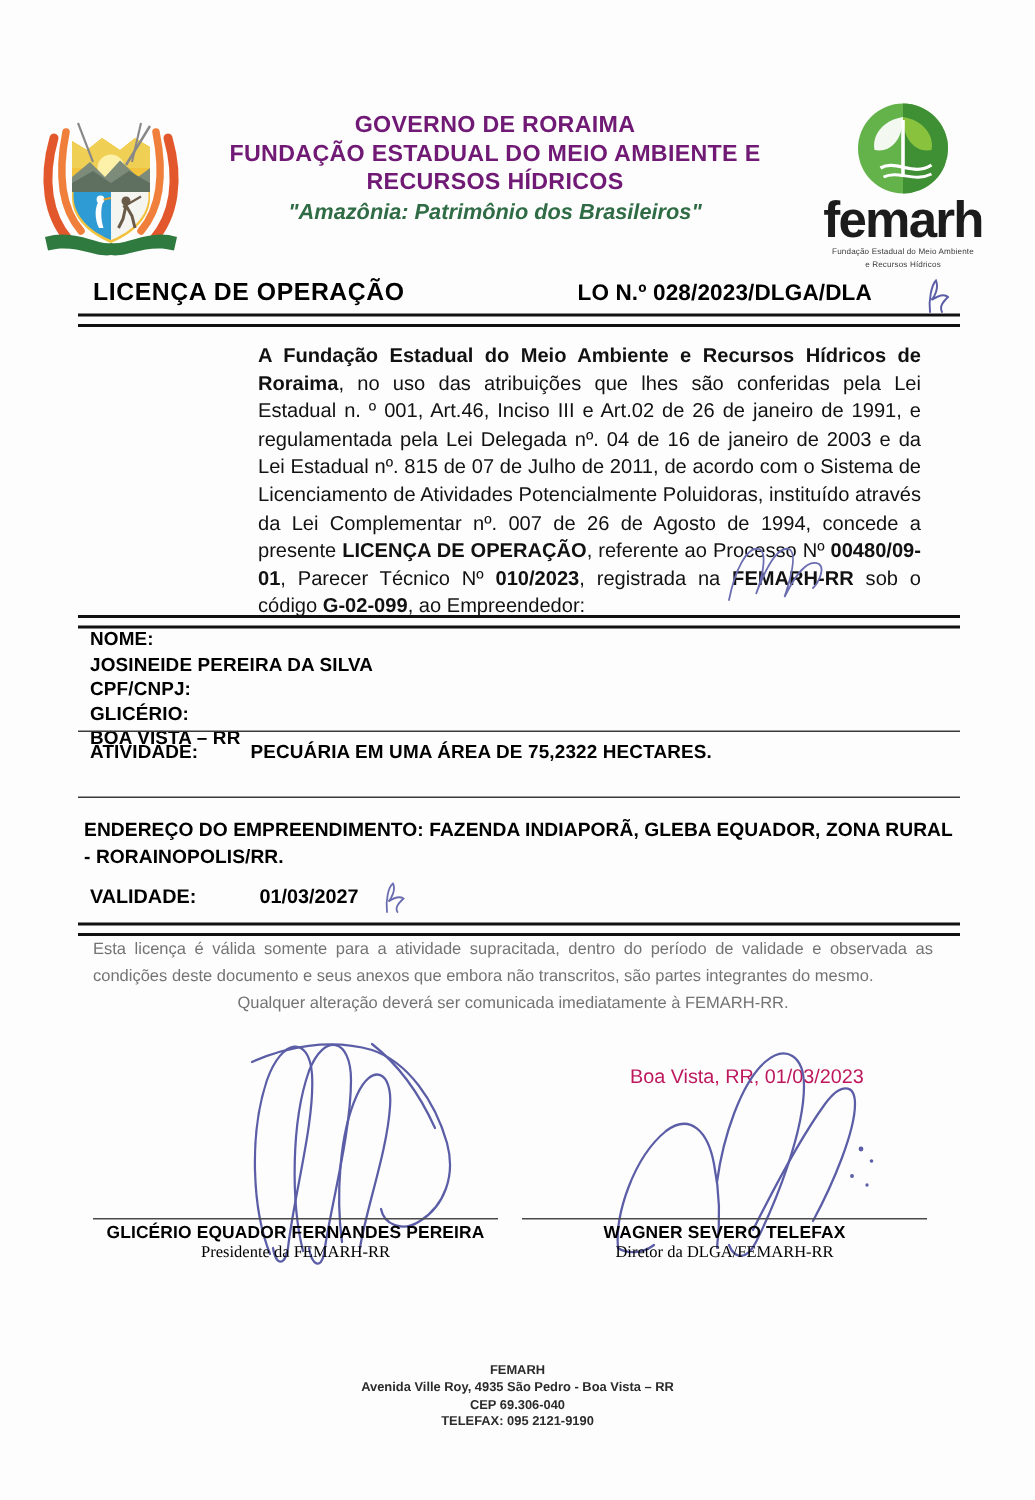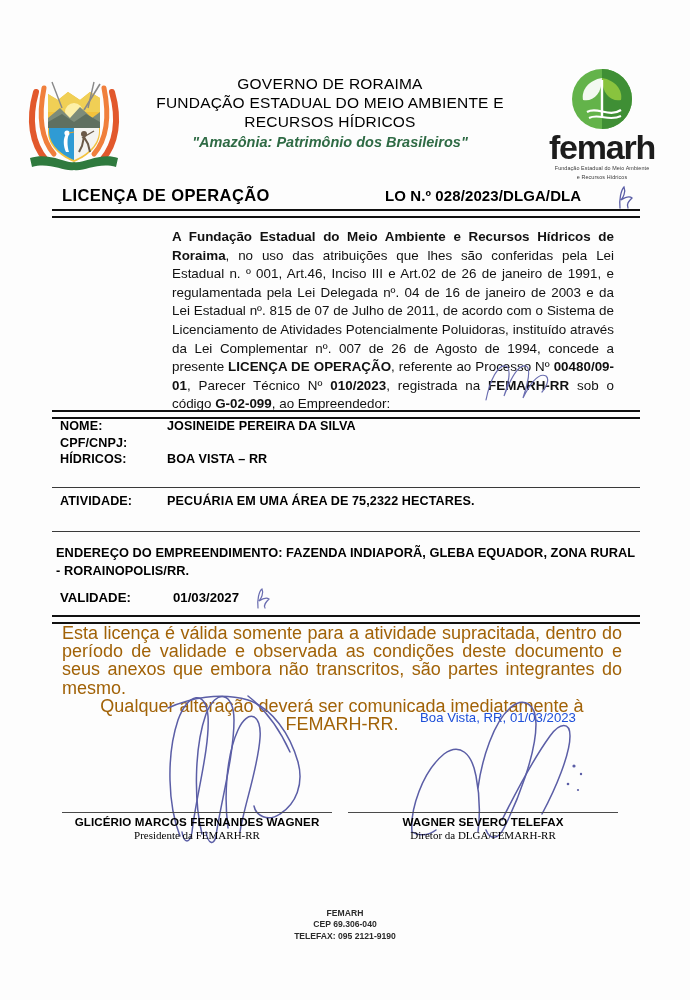--- a/index.html
+++ b/index.html
@@ -32,24 +32,24 @@
     width: 104px; height: 100px;
   }
   .header-text {
     position: absolute;
     left: 130px; top: 8px;
     width: 400px;
     text-align: center;
   }
   .gov-line {
     font-size: 15.5px;
-    font-weight: normal;
+    font-weight: bold;
     letter-spacing: .2px;
     line-height: 19px;
-    color: #000000;
+    color: #701a75;
   }
   .motto {
     margin-top: 3px;
     font-size: 14.5px;
     font-weight: bold;
     font-style: italic;
     color: #2f6b45;
   }
   .brand {
     position: absolute;
@@ -131,21 +131,21 @@
   
   .fields {
     position: absolute;
     left: 60px; top: 418px;
     width: 580px;
     font-size: 12.6px;
     line-height: 16.6px;
     font-weight: bold;
     letter-spacing: .1px;
   }
-  .field-row { display: flex; }
+  .field-row { display: flex; flex-direction: column; }
   .field-label { width: 107px; flex: none; }
   .field-value { flex: 1; }
 
   .activity {
     position: absolute;
     left: 60px; top: 494px;
     width: 580px;
     font-size: 12.6px;
     font-weight: bold;
     letter-spacing: .1px;
@@ -171,33 +171,33 @@
     font-weight: bold;
     display: flex;
   }
   .validity .field-label { width: 113px; flex: none; }
 
   
   .closing {
     position: absolute;
     left: 62px; top: 624px;
     width: 560px;
-    font-size: 18px;
+    font-size: 11px;
     line-height: 18.2px;
     text-align: justify;
-    color: #a16207;
+    color: #737373;
   }
   .closing .p2 { text-align: center; }
 
   
   .dateline {
     position: absolute;
     left: 420px; top: 710px;
     font-size: 13.2px;
-    color: #1d4ed8;
+    color: #be185d;
   }
 
   
   .sig {
     position: absolute;
     top: 812px;
     width: 270px;
     text-align: center;
   }
   .sig.left  { left: 62px; }
@@ -318,21 +318,21 @@
 
   <div class="fields">
     <div class="field-row">
       <div class="field-label">NOME:</div>
       <div class="field-value">JOSINEIDE PEREIRA DA SILVA</div>
     </div>
     <div class="field-row">
       <div class="field-label">CPF/CNPJ:</div>
     </div>
     <div class="field-row">
-      <div class="field-label">HÍDRICOS:</div>
+      <div class="field-label">GLICÉRIO:</div>
       <div class="field-value">BOA VISTA – RR</div>
     </div>
   </div>
 
   <div class="rule-single" style="top:487px"></div>
 
   <div class="activity">
     <div class="field-label">ATIVIDADE:</div>
     <div class="field-value">PECUÁRIA EM UMA ÁREA DE 75,2322 HECTARES.</div>
   </div>
@@ -379,29 +379,30 @@
     <g fill="#5b5ea6">
       <circle cx="176" cy="74" r="1.6"></circle>
       <circle cx="183" cy="82" r="1.2"></circle>
       <circle cx="170" cy="92" r="1.3"></circle>
       <circle cx="180" cy="98" r="1.1"></circle>
     </g>
   </svg>
 
   <div class="sig left">
     <div class="sig-line"></div>
-    <div class="sig-name">GLICÉRIO MARCOS FERNANDES WAGNER</div>
+    <div class="sig-name">GLICÉRIO EQUADOR FERNANDES PEREIRA</div>
     <div class="sig-role">Presidente da FEMARH-RR</div>
   </div>
 
   <div class="sig right">
     <div class="sig-line"></div>
     <div class="sig-name">WAGNER SEVERO TELEFAX</div>
     <div class="sig-role">Diretor  da DLGA/FEMARH-RR</div>
   </div>
 
   <div class="footer">
     <div>FEMARH</div>
+    <div>Avenida Ville Roy, 4935 São Pedro - Boa Vista – RR</div>
     <div>CEP 69.306-040</div>
     <div>TELEFAX: 095 2121-9190</div>
   </div>
 
 </div>
 
 </body></html>

